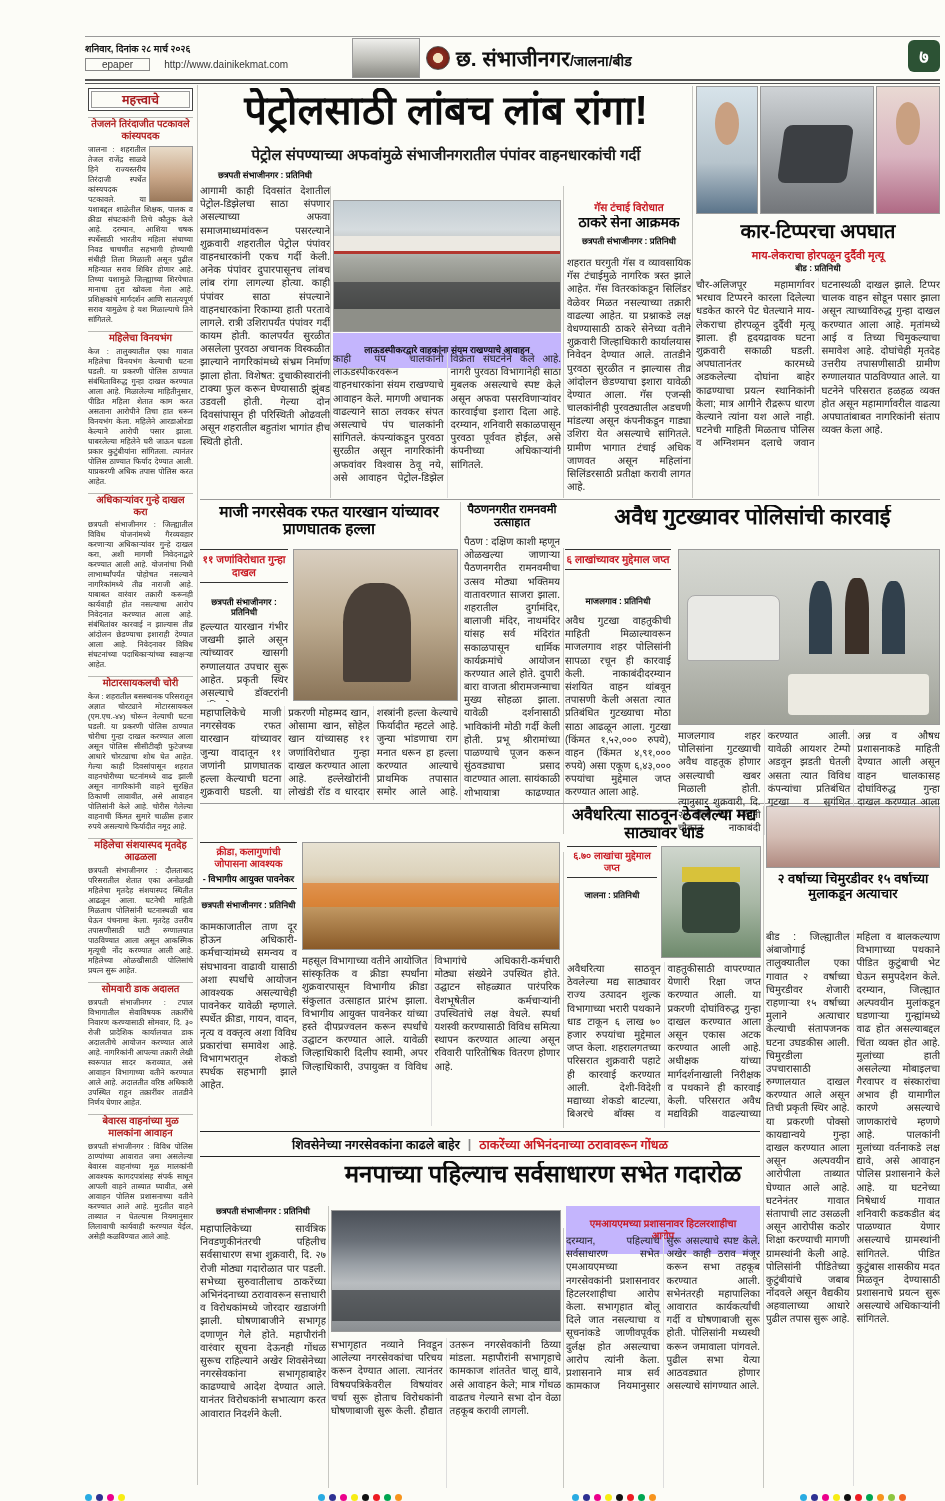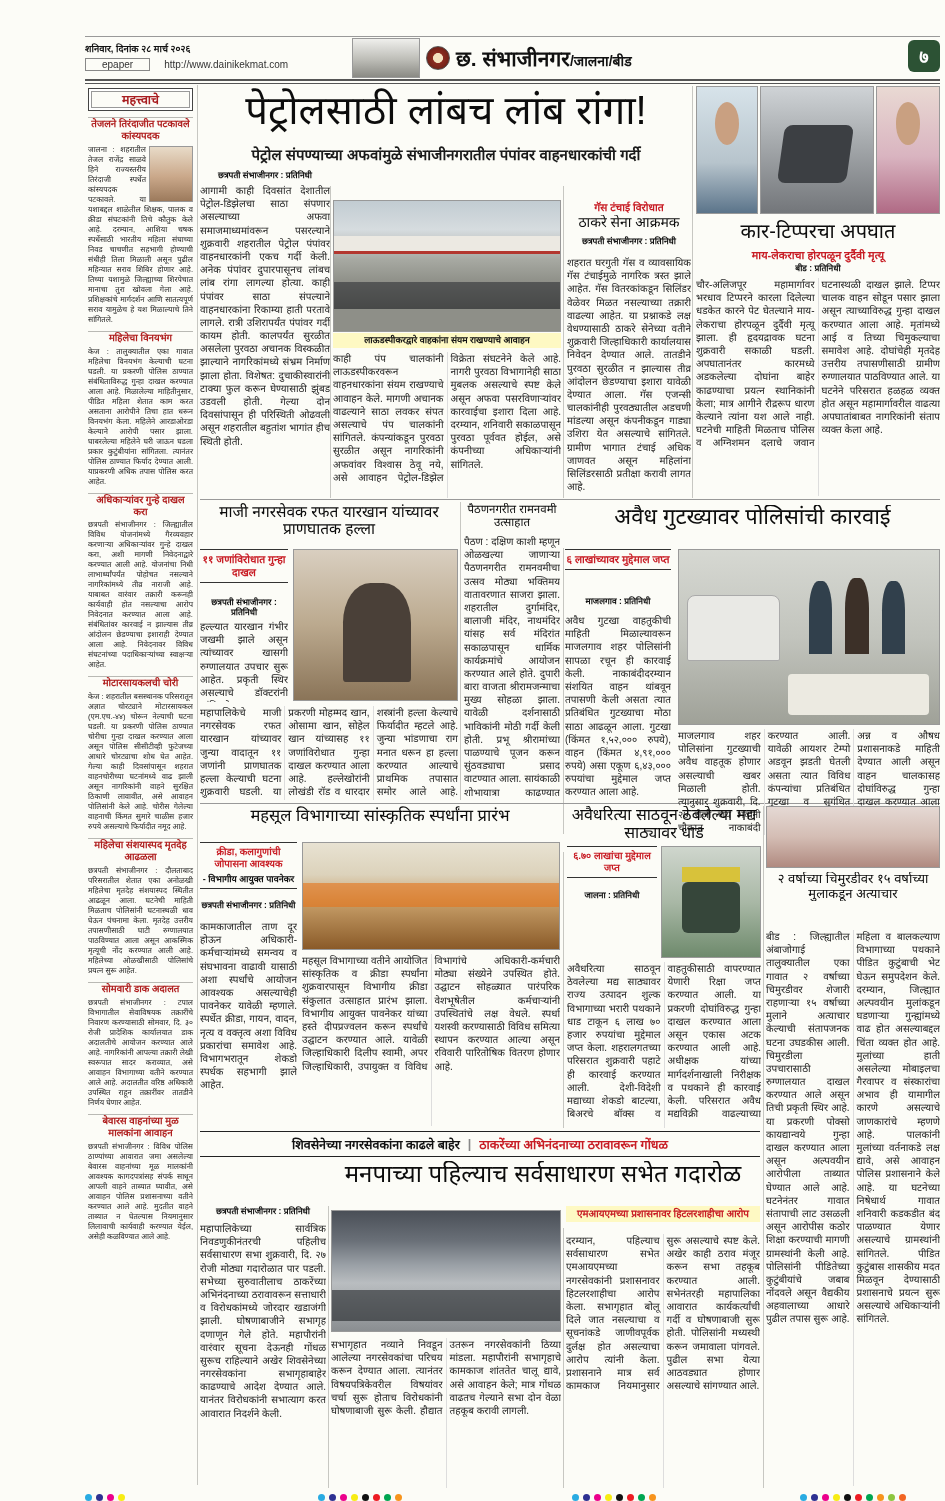--- a/index.html
+++ b/index.html
@@ -3,24 +3,24 @@
 <meta charset="utf-8">
 <style>
   *{margin:0;padding:0;box-sizing:border-box}
   html,body{background:#e9e9e4}
   body{font-family:"Liberation Sans","DejaVu Sans",sans-serif;color:#111}
   .page{position:relative;width:945px;height:1501px;background:#fcfcf7;margin:0 auto;overflow:hidden}
   .abs{position:absolute}
   .bt{font-size:10px;line-height:1.32;text-align:justify;color:#222;overflow:hidden;word-break:break-word}
   .c2{column-count:2;column-gap:7px;column-rule:1px solid #ddd}
   .c3{column-count:3;column-gap:7px;column-rule:1px solid #ddd}
-  .hl{font-weight:400;color:#0c0c0c;text-align:center;line-height:1.12;overflow:hidden}
+  .hl{font-weight:700;color:#0c0c0c;text-align:center;line-height:1.12;overflow:hidden}
   .byl{font-size:8.5px;font-weight:bold;text-align:center;color:#111;line-height:1.2}
   .kbox{border-top:1.5px solid #333;border-bottom:1.5px solid #333;color:#c81d25;font-weight:bold;text-align:center;font-size:10.5px;line-height:1.25;padding:3px 1px;overflow:hidden}
-  .cap{background:#fef9c3;font-weight:bold;font-size:9px;text-align:center;color:#111;padding:2px;line-height:1.2;overflow:hidden}
+  .cap{background:#c4b5fd;font-weight:bold;font-size:9px;text-align:center;color:#111;padding:12px;line-height:1.2;overflow:hidden}
   .vr{position:absolute;width:1px;background:#c7c7c2}
   .hr{position:absolute;background:#555}
   .ph{position:absolute;overflow:hidden;border:1px solid #999;background:#c9c9c3}
   .ph i{position:absolute;display:block}
   .ph-logo{background:linear-gradient(180deg,#efefec,#bcbcb6 55%,#8a8a84)}
   .ph-girl{background:linear-gradient(180deg,#e8dbc8,#caa88a 55%,#9c7a5c)}
   .ph-petrol{background:linear-gradient(180deg,#c2ccd2,#d6dcdf 22%,#a7a9a2 45%,#7c7d75 75%,#55564f)}
   .ph-petrol .canopy{left:0;right:0;top:27%;height:14%;background:#ece9e2;border-bottom:3px solid #b3372f}
   .ph-petrol .crowd{left:0;right:0;bottom:17%;height:21%;background:rgba(38,40,45,.55)}
   .ph-petrol .road{left:0;right:0;bottom:0;height:17%;background:#8e8f88}
@@ -178,21 +178,20 @@
   <div class="abs bt" style="left:565px;top:614px;width:106px;height:220px">अवैध गुटखा वाहतुकीची माहिती मिळाल्यावरून माजलगाव शहर पोलिसांनी सापळा रचून ही कारवाई केली. नाकाबंदीदरम्यान संशयित वाहन थांबवून तपासणी केली असता त्यात प्रतिबंधित गुटख्याचा मोठा साठा आढळून आला. गुटखा (किंमत १,५२,००० रुपये), वाहन (किंमत ४,९१,००० रुपये) असा एकूण ६,४३,००० रुपयांचा मुद्देमाल जप्त करण्यात आला आहे.</div>
   <div class="ph ph-police" style="left:678px;top:549px;width:262px;height:176px">
     <i class="car"></i>
       <i class="p1"></i>
       <i class="p2"></i>
       <i class="p3"></i>
       <i class="sack"></i>
   </div>
   <div class="abs bt c3" style="left:678px;top:729px;width:262px;height:106px">माजलगाव शहर पोलिसांना गुटख्याची अवैध वाहतूक होणार असल्याची खबर मिळाली होती. त्यानुसार शुक्रवारी, दि. २७ रोजी जय भवानी चौकात नाकाबंदी करण्यात आली. यावेळी आयशर टेम्पो अडवून झडती घेतली असता त्यात विविध कंपन्यांचा प्रतिबंधित गुटखा व सुगंधित तंबाखूचा साठा आढळला. या प्रकरणी अन्न व औषध प्रशासनाकडे माहिती देण्यात आली असून वाहन चालकासह दोघांविरुद्ध गुन्हा दाखल करण्यात आला आहे. ही कारवाई पोलिस अधीक्षक नवनीत कांवत यांच्या मार्गदर्शनाखाली पोलिस निरीक्षक राहुल सुर्यवंशी व पथकाने केली. पुढील तपास पोलिस उपनिरीक्षक यांच्याकडे सोपविण्यात आला आहे.</div>
 
-  <div class="abs hl" style="left:200px;top:806px;width:360px;font-size:16.5px">महसूल विभागाच्या सांस्कृतिक स्पर्धांना प्रारंभ</div>
   <div class="abs" style="left:200px;top:842px;width:97px;border-top:1.5px solid #333;border-bottom:1.5px solid #333;padding:3px 1px;text-align:center">
     <div style="font-size:9.8px;font-weight:800;color:#c81d25;line-height:1.25">क्रीडा, कलागुणांची जोपासना आवश्यक</div>
     <div style="font-size:9px;font-weight:800;color:#111;margin-top:2px">- विभागीय आयुक्त पावनेकर</div>
   </div>
   <div class="abs byl" style="left:200px;top:900px;width:97px">छत्रपती संभाजीनगर : प्रतिनिधी</div>
   <div class="abs bt" style="left:200px;top:920px;width:97px;height:206px">कामकाजातील ताण दूर होऊन अधिकारी-कर्मचाऱ्यांमध्ये समन्वय व संघभावना वाढावी यासाठी अशा स्पर्धांचे आयोजन आवश्यक असल्याचेही पावनेकर यावेळी म्हणाले. स्पर्धेत क्रीडा, गायन, वादन, नृत्य व वक्तृत्व अशा विविध प्रकारांचा समावेश आहे. विभागभरातून शेकडो स्पर्धक सहभागी झाले आहेत.</div>
   <div class="ph ph-turban" style="left:302px;top:842px;width:258px;height:108px">
       <i class="band"></i>
     </div>
   <div class="abs bt c2" style="left:302px;top:954px;width:258px;height:172px">महसूल विभागाच्या वतीने आयोजित सांस्कृतिक व क्रीडा स्पर्धांना शुक्रवारपासून विभागीय क्रीडा संकुलात उत्साहात प्रारंभ झाला. विभागीय आयुक्त पावनेकर यांच्या हस्ते दीपप्रज्वलन करून स्पर्धांचे उद्घाटन करण्यात आले. यावेळी जिल्हाधिकारी दिलीप स्वामी, अपर जिल्हाधिकारी, उपायुक्त व विविध विभागांचे अधिकारी-कर्मचारी मोठ्या संख्येने उपस्थित होते. उद्घाटन सोहळ्यात पारंपरिक वेशभूषेतील कर्मचाऱ्यांनी उपस्थितांचे लक्ष वेधले. स्पर्धा यशस्वी करण्यासाठी विविध समित्या स्थापन करण्यात आल्या असून रविवारी पारितोषिक वितरण होणार आहे.</div>

